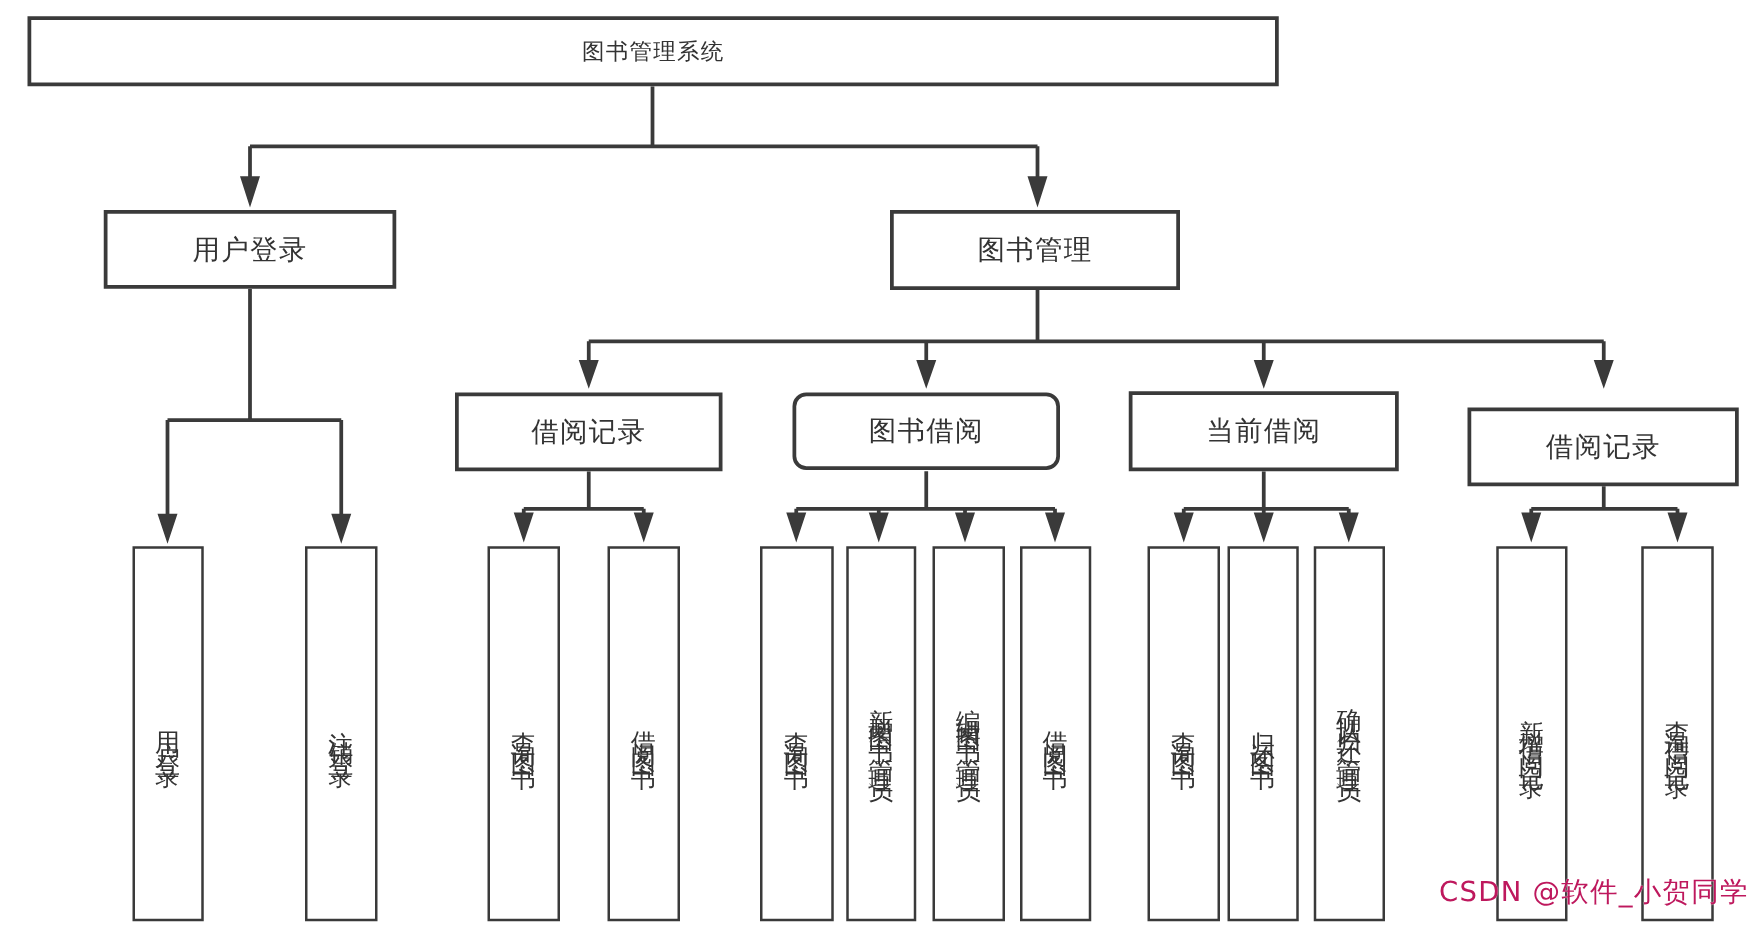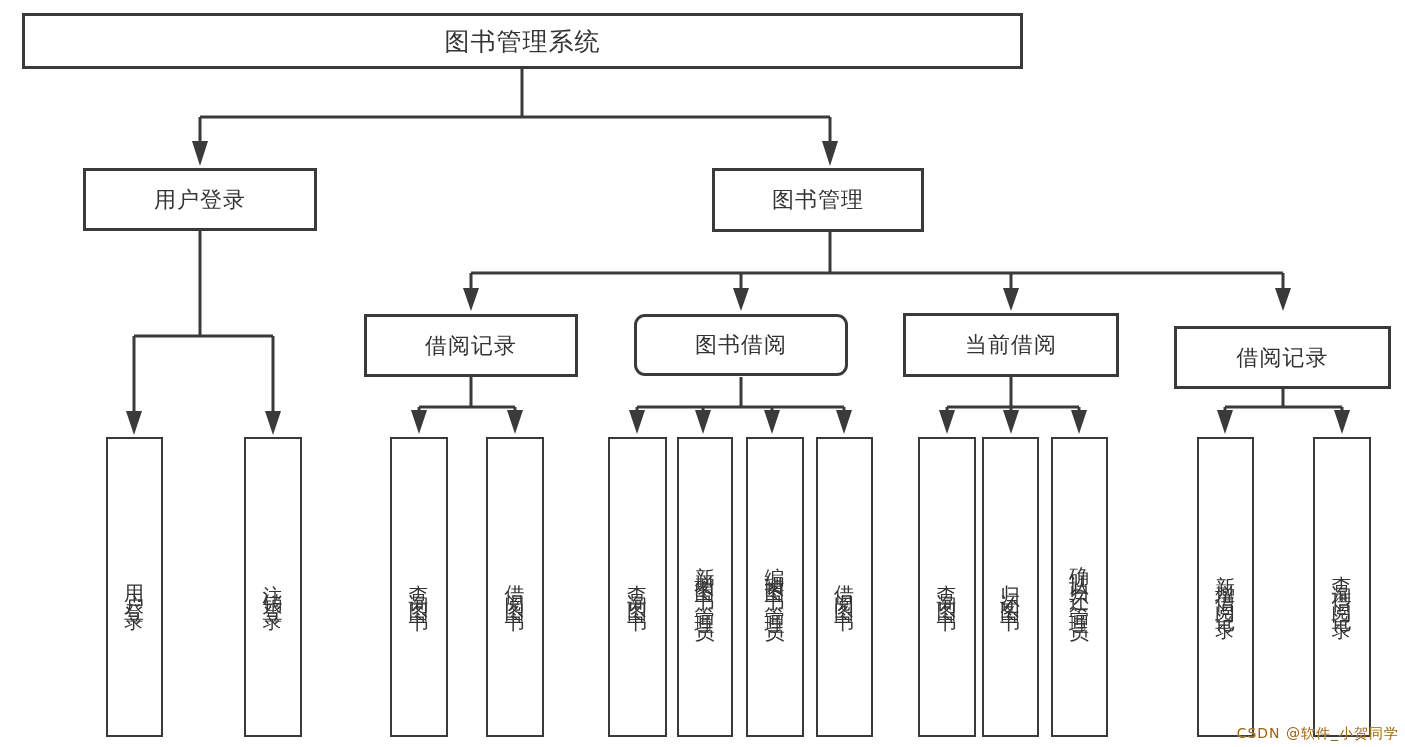--- a/index.html
+++ b/index.html
@@ -23,21 +23,21 @@
     border: 3px solid #3a3a3a;
     display: flex;
     align-items: center;
     justify-content: center;
     color: #333333;
     font-size: 22px;
     letter-spacing: 1px;
     white-space: nowrap;
     z-index: 2;
   }
-  .node.root { font-size: 25px; }
+  .node.root { font-size: 18px; }
   .leaf {
     position: absolute;
     box-sizing: border-box;
     background: #ffffff;
     border: 2px solid #3a3a3a;
     display: flex;
     align-items: center;
     justify-content: center;
     color: #333333;
     font-size: 20px;
@@ -45,23 +45,23 @@
     top: 437px;
     height: 300px;
     writing-mode: vertical-rl;
     text-orientation: mixed;
     letter-spacing: 9px;
     line-height: 1;
   }
   #watermark {
     position: absolute;
     right: 6px;
-    bottom: 4px;
-    color: #a16207;
-    font-size: 14px;
+    bottom: 18px;
+    color: #be185d;
+    font-size: 22px;
     letter-spacing: 1px;
     z-index: 3;
     text-shadow: 0 0 1px #ffffff;
   }
 </style>
 </head>
 <body>
 
 <div id="canvas">
 
@@ -86,21 +86,21 @@
       <path d="M411 410 L427 410 L419 434 Z M507 410 L523 410 L515 434 Z"></path>
       <path d="M629 410 L645 410 L637 434 Z M695 410 L711 410 L703 434 Z M764 410 L780 410 L772 434 Z M836 410 L852 410 L844 434 Z"></path>
       <path d="M939 410 L955 410 L947 434 Z M1003 410 L1019 410 L1011 434 Z M1071 410 L1087 410 L1079 434 Z"></path>
       <path d="M1217 410 L1233 410 L1225 434 Z M1334 410 L1350 410 L1342 434 Z"></path>
     </g>
   </svg>
 
   <div class="node root" style="left:22px; top:13px; width:1001px; height:56px;">图书管理系统</div>
 
   <div class="node" style="left:83px; top:168px; width:234px; height:63px;">用户登录</div>
-  <div class="node" style="left:712px; top:168px; width:212px; height:64px;">图书管理</div>
+  <div class="node" style="left:712px; top:168px; width:232px; height:64px;">图书管理</div>
 
   <div class="node" style="left:364px; top:314px; width:214px; height:63px;">借阅记录</div>
   <div class="node" style="left:634px; top:314px; width:214px; height:62px;border-radius:11px;">图书借阅</div>
   <div class="node" style="left:903px; top:313px; width:216px; height:64px;">当前借阅</div>
   <div class="node" style="left:1174px; top:314px; width:217px; height:63px;margin-top:12px;">借阅记录</div>
 
   <div class="leaf" style="left:106px; width:57px;">用户登录</div>
   <div class="leaf" style="left:244px; width:58px;">注销登录</div>
 
   <div class="leaf" style="left:390px; width:58px;">查询图书</div>

